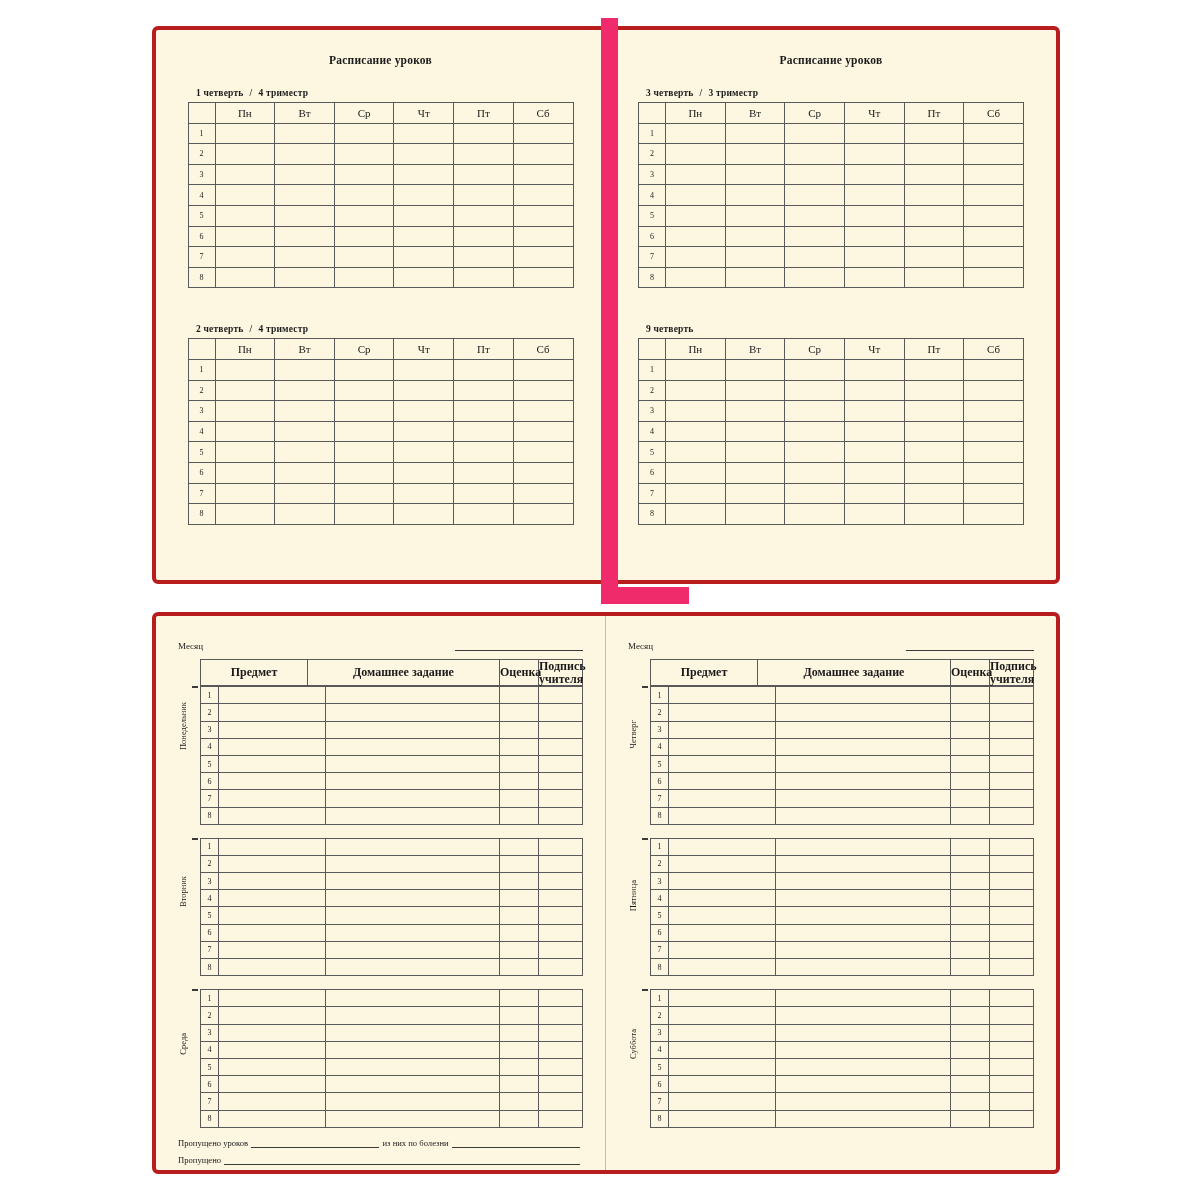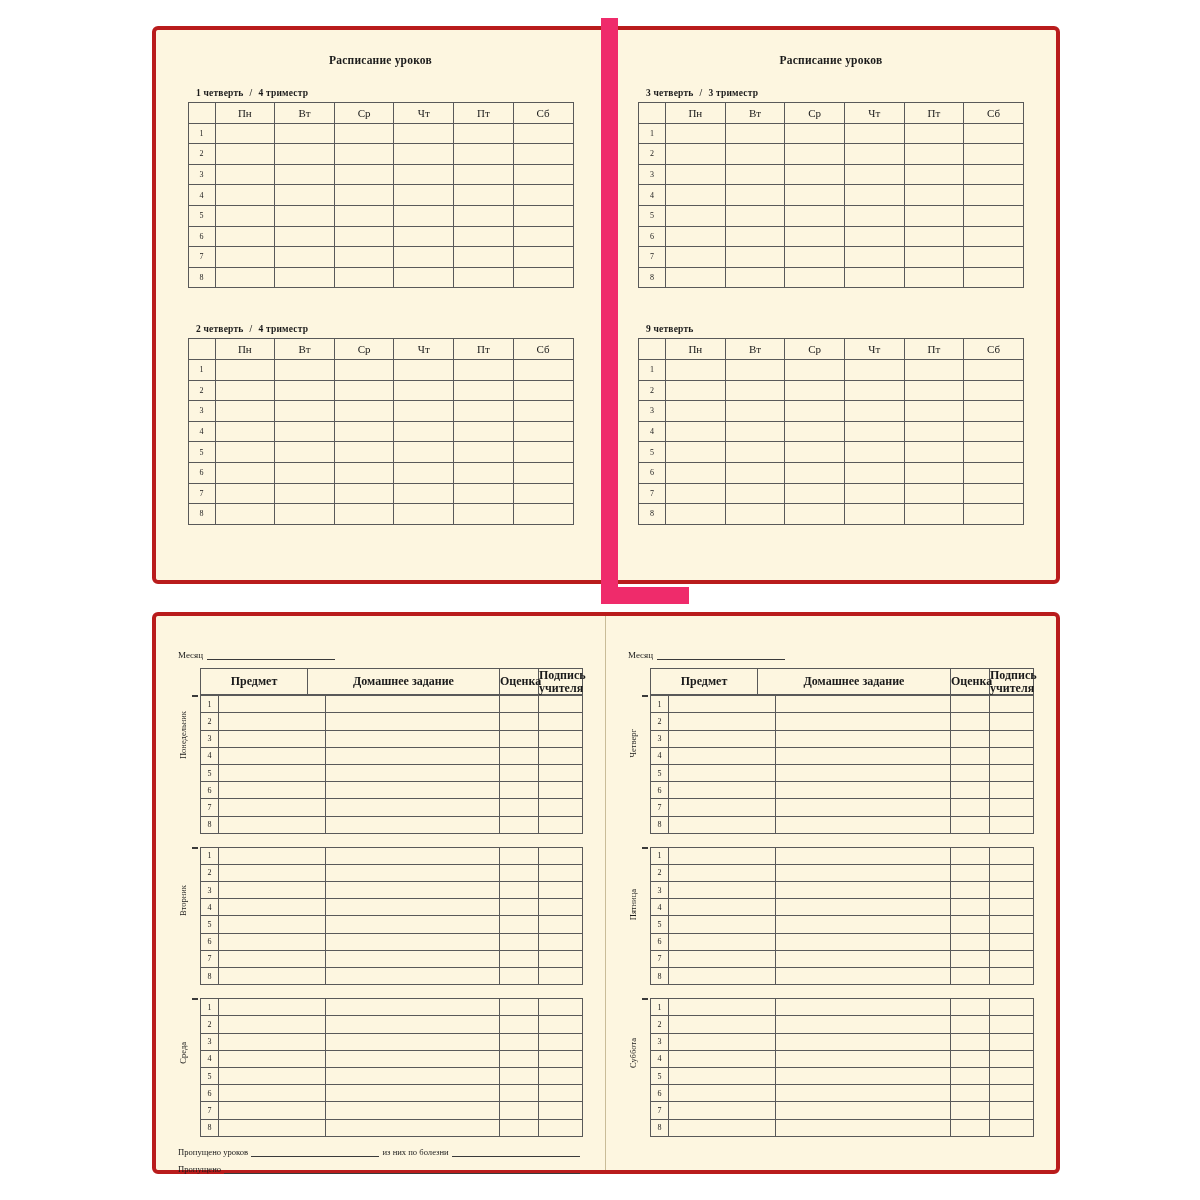--- a/index.html
+++ b/index.html
@@ -115,23 +115,23 @@
     text-align: center;
     color: #222;
   }
   table.sched thead th.numcol { border-left: 1px solid #595959; }
   .sched-gap { height: 36px; }
 
   
   .month-line {
     display: flex;
     align-items: flex-end;
-    justify-content: flex-start;
+    justify-content: space-between;
     font-size: 9px;
-    margin: 20px 0 8px 0;
+    margin: 11px 0 8px 0;
     font-family: Liberation Serif, serif;
   }
   .month-line .lbl { margin-right: 4px; }
   .month-line .rule {
     display: inline-block;
     width: 128px;
     border-bottom: 1px solid #3a3a3a;
     height: 9px;
   }
 

